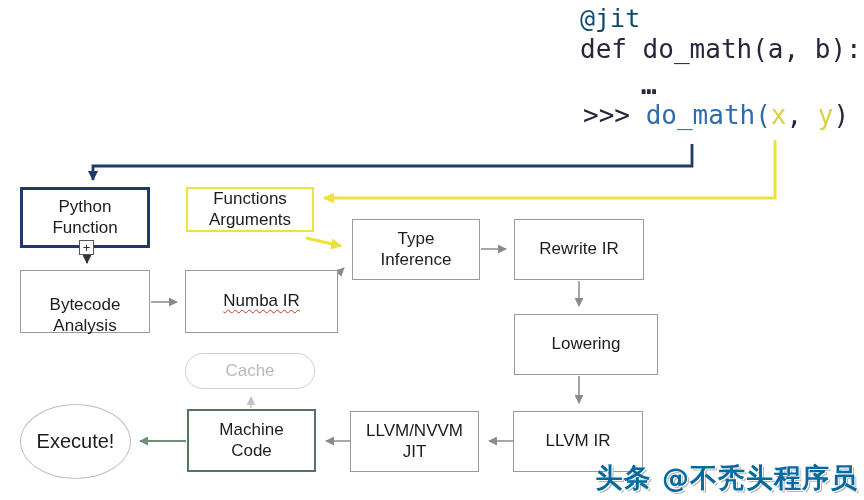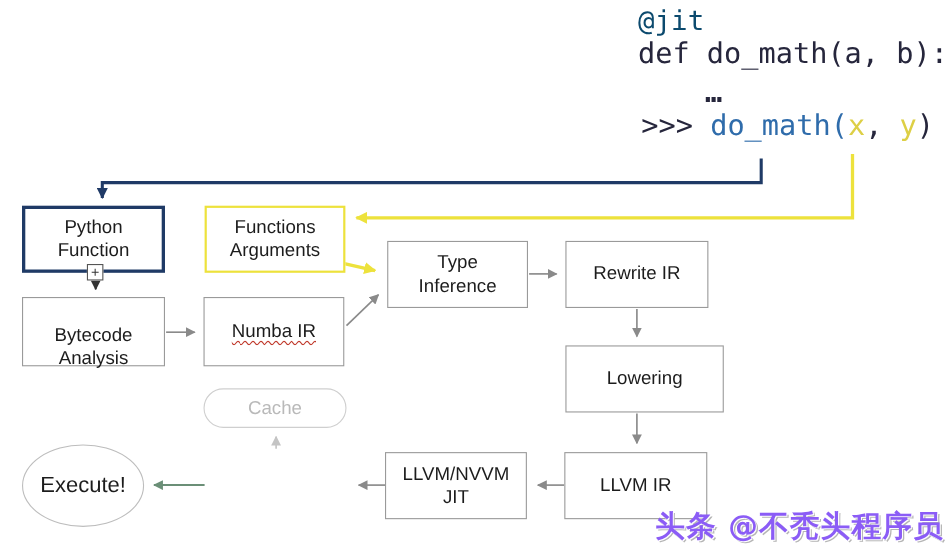--- a/index.html
+++ b/index.html
@@ -47,21 +47,21 @@
   .code{position:absolute;z-index:2;font-family:"DejaVu Sans Mono", monospace;white-space:pre;}
   .code-decorator{left:580px;top:4px;font-size:25px;color:#0c4a6e;}
   .code-def{left:580px;top:34px;font-size:26px;color:#26263c;}
   .code-ellipsis{left:641px;top:70px;font-size:26px;font-weight:bold;color:#26263c;}
   .code-call{left:583px;top:100px;font-size:26px;color:#26263c;}
   .tok-fn{color:#2f6cab;}
   .tok-arg{color:#ddcf45;}
   
   .watermark{
     position:absolute;z-index:4;right:6px;bottom:4px;
-    font-size:27px;font-weight:bold;color:#8b5cf6;
+    font-size:27px;font-weight:bold;color:#0369a1;
     font-family:"DejaVu Sans", sans-serif;
     text-shadow:1px 1px 0 #ffffff, 2px 2px 0 #b5b5b5;
     letter-spacing:1px;
   }
 </style>
 </head>
 <body>
 
 <div class="stage">
 
@@ -116,29 +116,29 @@
 
   <div class="code code-decorator">@jit</div>
   <div class="code code-def">def do_math(a, b):</div>
   <div class="code code-ellipsis">…</div>
   <div class="code code-call"><span>&gt;&gt;&gt; </span><span class="tok-fn">do_math(</span><span class="tok-arg">x</span><span>, </span><span class="tok-arg">y</span><span>)</span></div>
 
   <div class="node node-navy" style="left:20px;top:187px;width:130px;height:61px;">
     <span style="max-width:90px;">Python Function</span>
   </div>
 
-  <div class="node node-yellow" style="left:186px;top:187px;width:128px;height:61px;">
+  <div class="node node-yellow" style="left:186px;top:187px;width:128px;height:45px;">
     <span style="max-width:110px;">Functions Arguments</span>
   </div>
 
   <div class="node" style="left:20px;top:270px;width:130px;height:63px;">
     <span style="max-width:100px;margin-top:28px;">Bytecode Analysis</span>
   </div>
 
-  <div class="node" style="left:185px;top:270px;width:128px;height:63px;">
+  <div class="node" style="left:185px;top:270px;width:153px;height:63px;">
     <span class="squiggle">Numba IR</span>
   </div>
 
   <div class="node" style="left:352px;top:219px;width:128px;height:61px;">
     <span style="max-width:90px;">Type Inference</span>
   </div>
 
   <div class="node" style="left:514px;top:219px;width:130px;height:61px;">
     <span>Rewrite IR</span>
   </div>
@@ -148,20 +148,23 @@
   </div>
 
   <div class="node" style="left:350px;top:411px;width:129px;height:61px;">
     <span style="max-width:105px;">LLVM/NVVM JIT</span>
   </div>
 
   <div class="node" style="left:513px;top:411px;width:130px;height:61px;">
     <span>LLVM IR</span>
   </div>
 
+  <div class="node node-green" style="left:187px;top:409px;width:129px;height:63px;">
+    <span style="max-width:80px;">Machine Code</span>
+  </div>
 
   <div class="node node-pill" style="left:185px;top:353px;width:130px;height:36px;">
     <span>Cache</span>
   </div>
 
   <div class="node node-ellipse" style="left:20px;top:404px;width:111px;height:75px;">
     <span>Execute!</span>
   </div>
 
   <div class="expand-icon">+</div>

